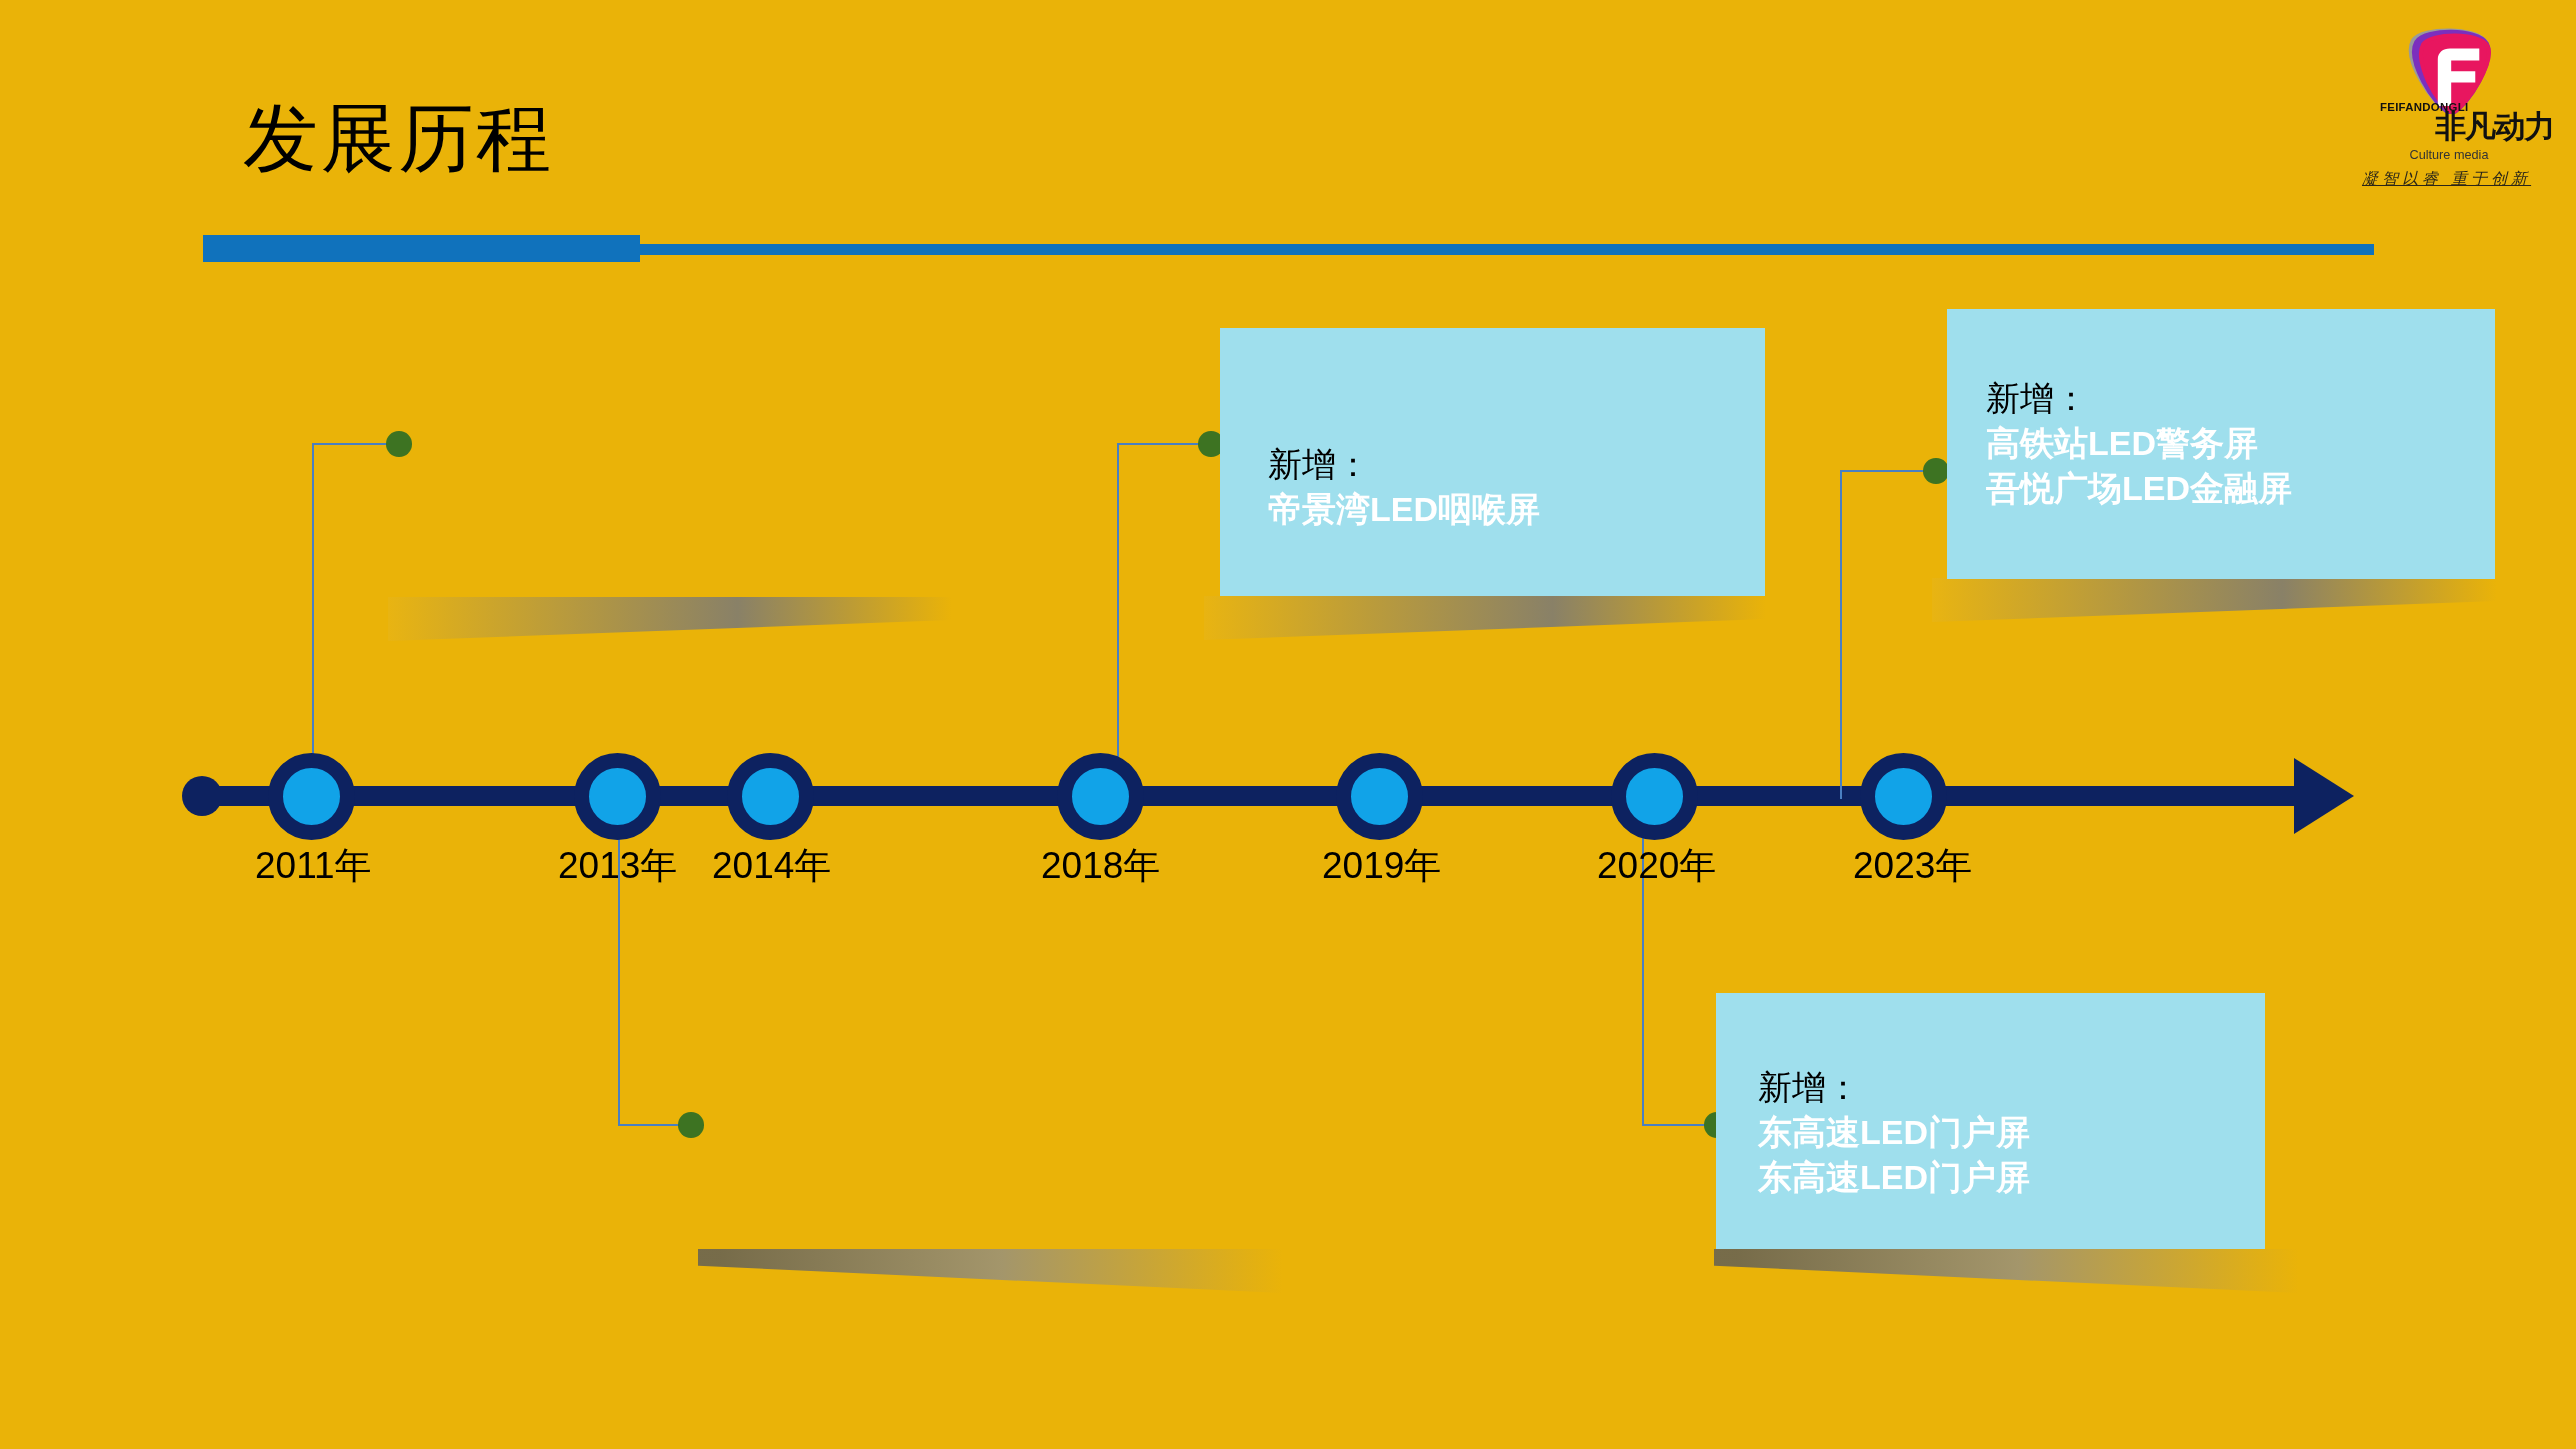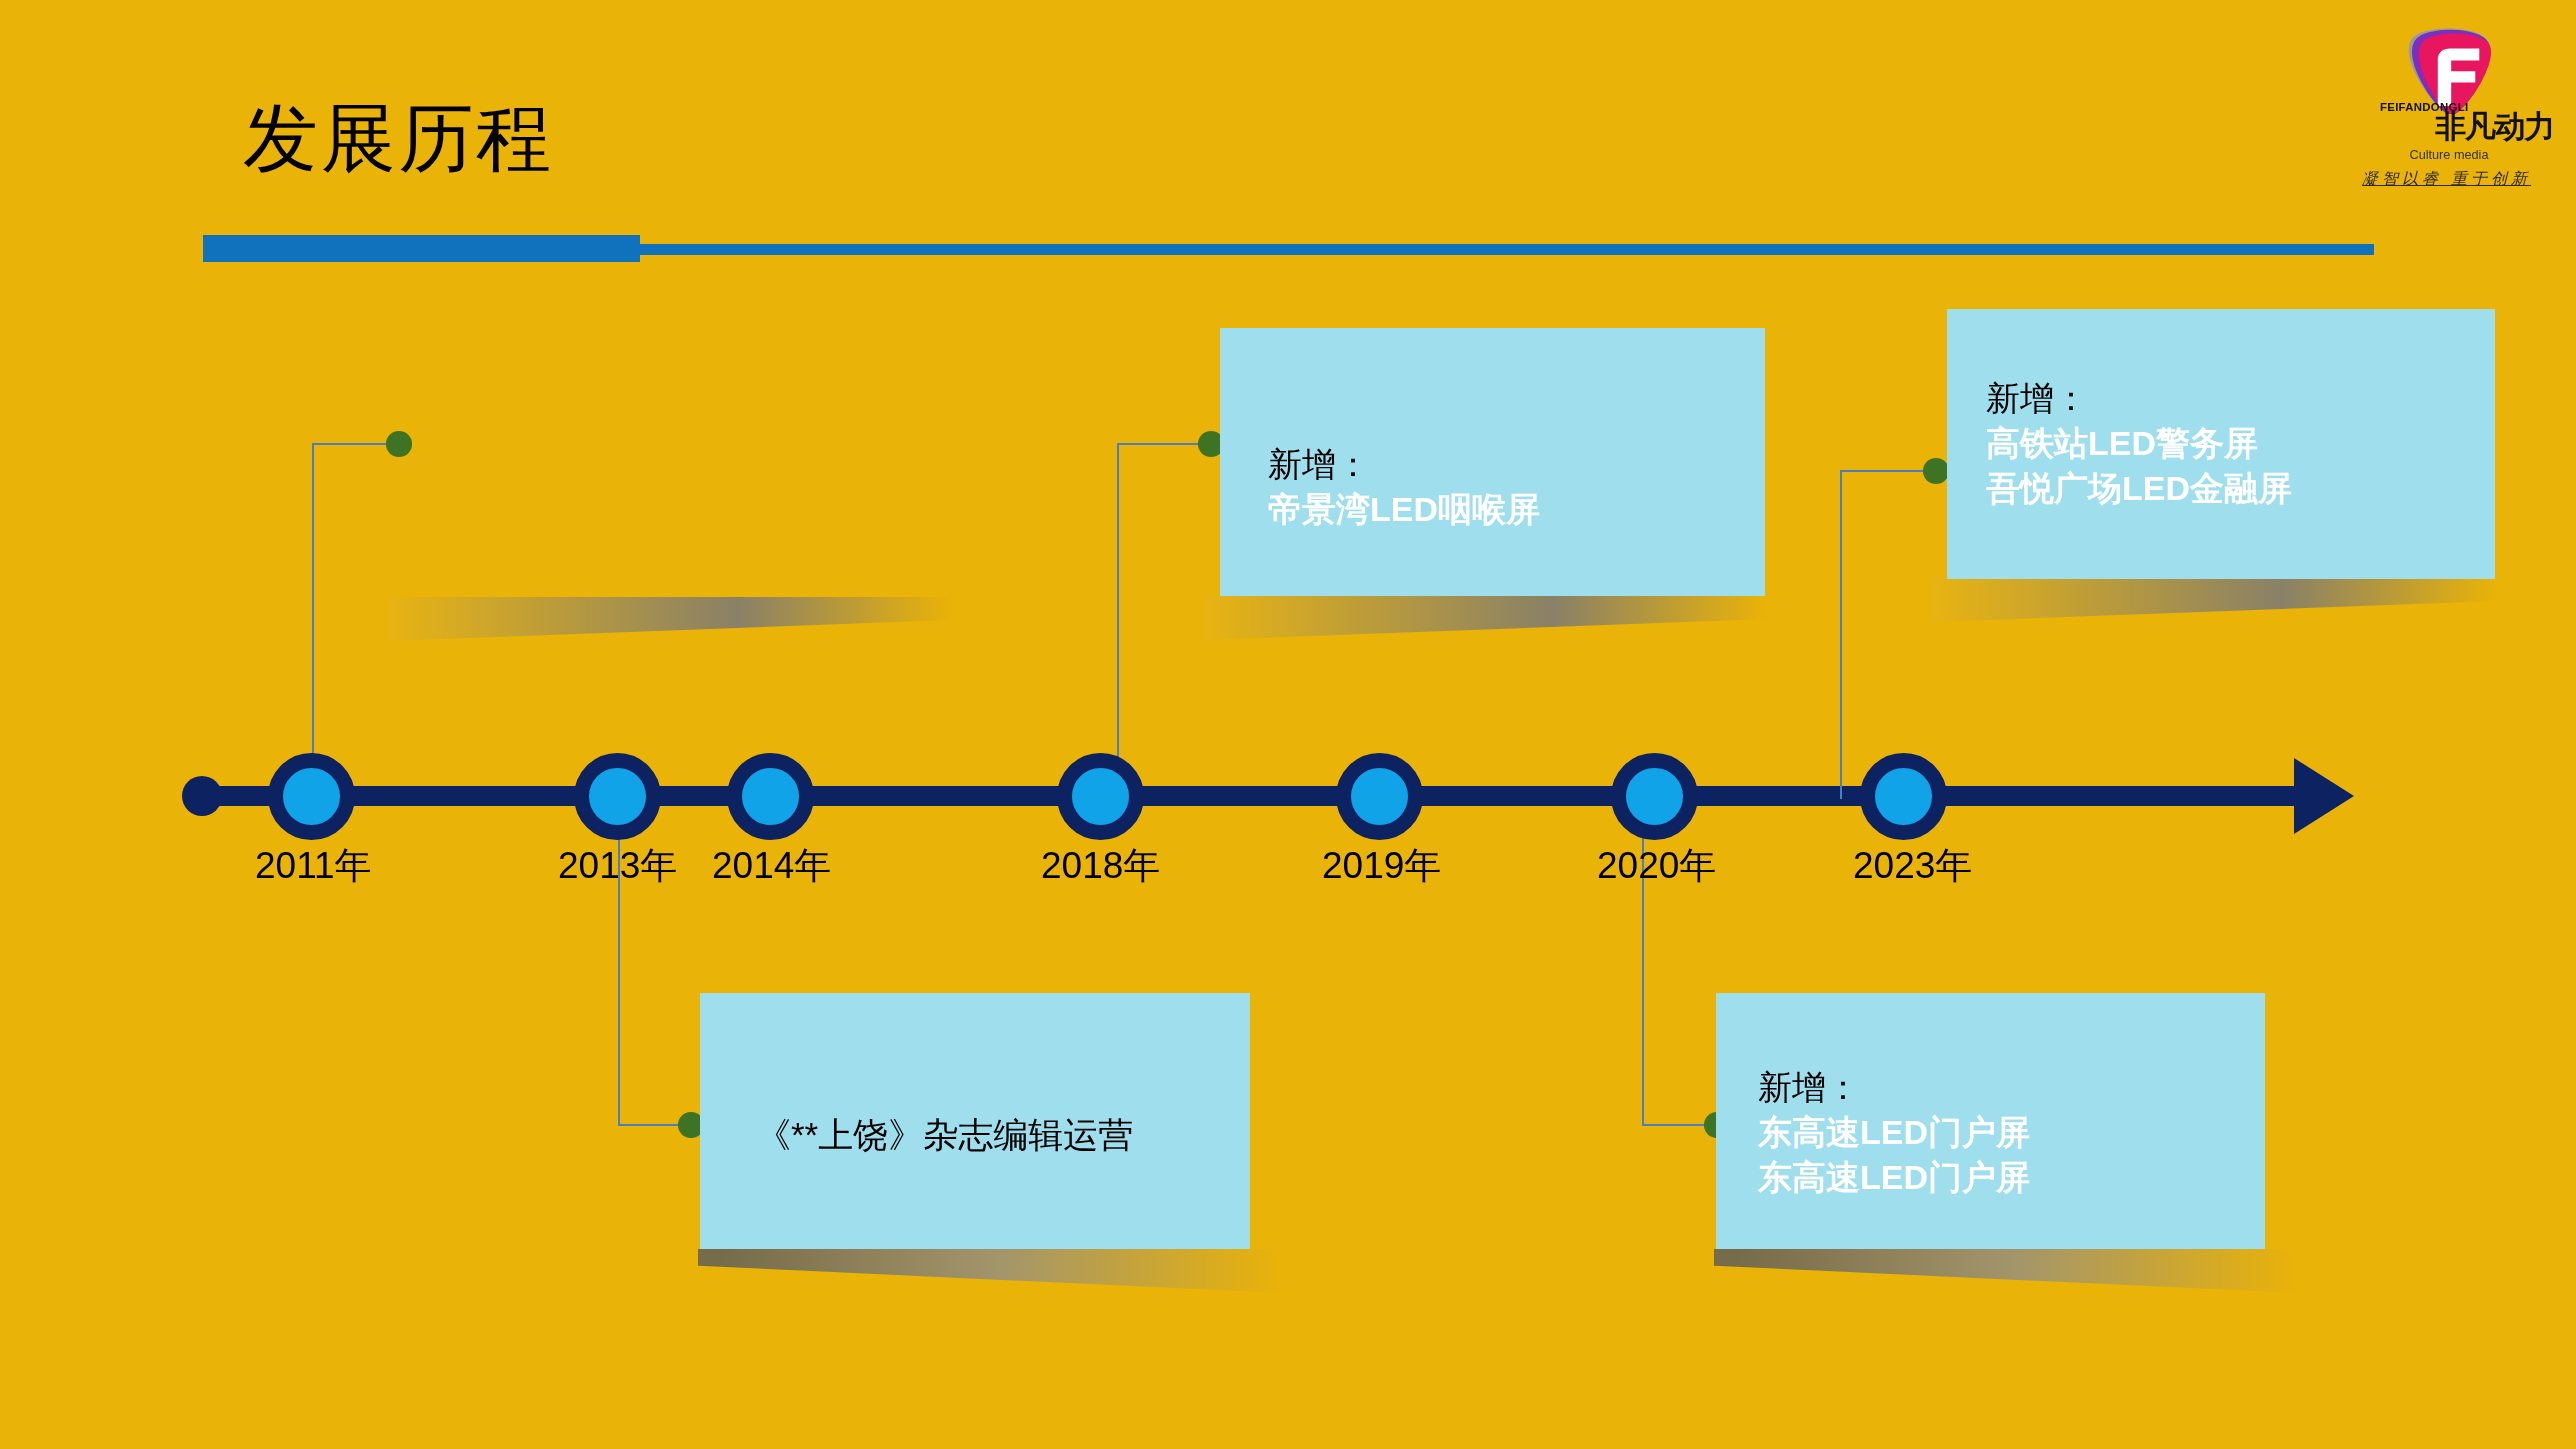--- a/index.html
+++ b/index.html
@@ -322,23 +322,20 @@
   <div class="card-shadow" style="left:1932px; top:578px; width:565px;"></div>
   <div class="card" style="left:1947px; top:309px; width:548px; height:270px;">
     <div class="card-body" style="margin:67px 0 0 39px; width:496px;">
       <span>新增：</span><br>
       <span class="hl">高铁站LED警务屏</span><br>
       <span class="hl">吾悦广场LED金融屏</span>
     </div>
   </div>
 
   <div class="card-shadow flip" style="left:698px; top:1249px; width:585px;"></div>
-  <div class="card" style="left:700px; top:993px; width:550px; height:256px;">
-    <div class="card-body-plain" style="margin:119px 0 0 56px;">《**上饶》杂志编辑运营</div>
-  </div>
 
   <div class="card-shadow flip" style="left:1714px; top:1249px; width:585px;"></div>
   <div class="card" style="left:1716px; top:993px; width:549px; height:256px;">
     <div class="card-body" style="margin:72px 0 0 42px; width:496px;">
       <span>新增：</span><br>
       <span class="hl">东高速LED门户屏</span><br>
       <span class="hl">东高速LED门户屏</span>
     </div>
   </div>
 

